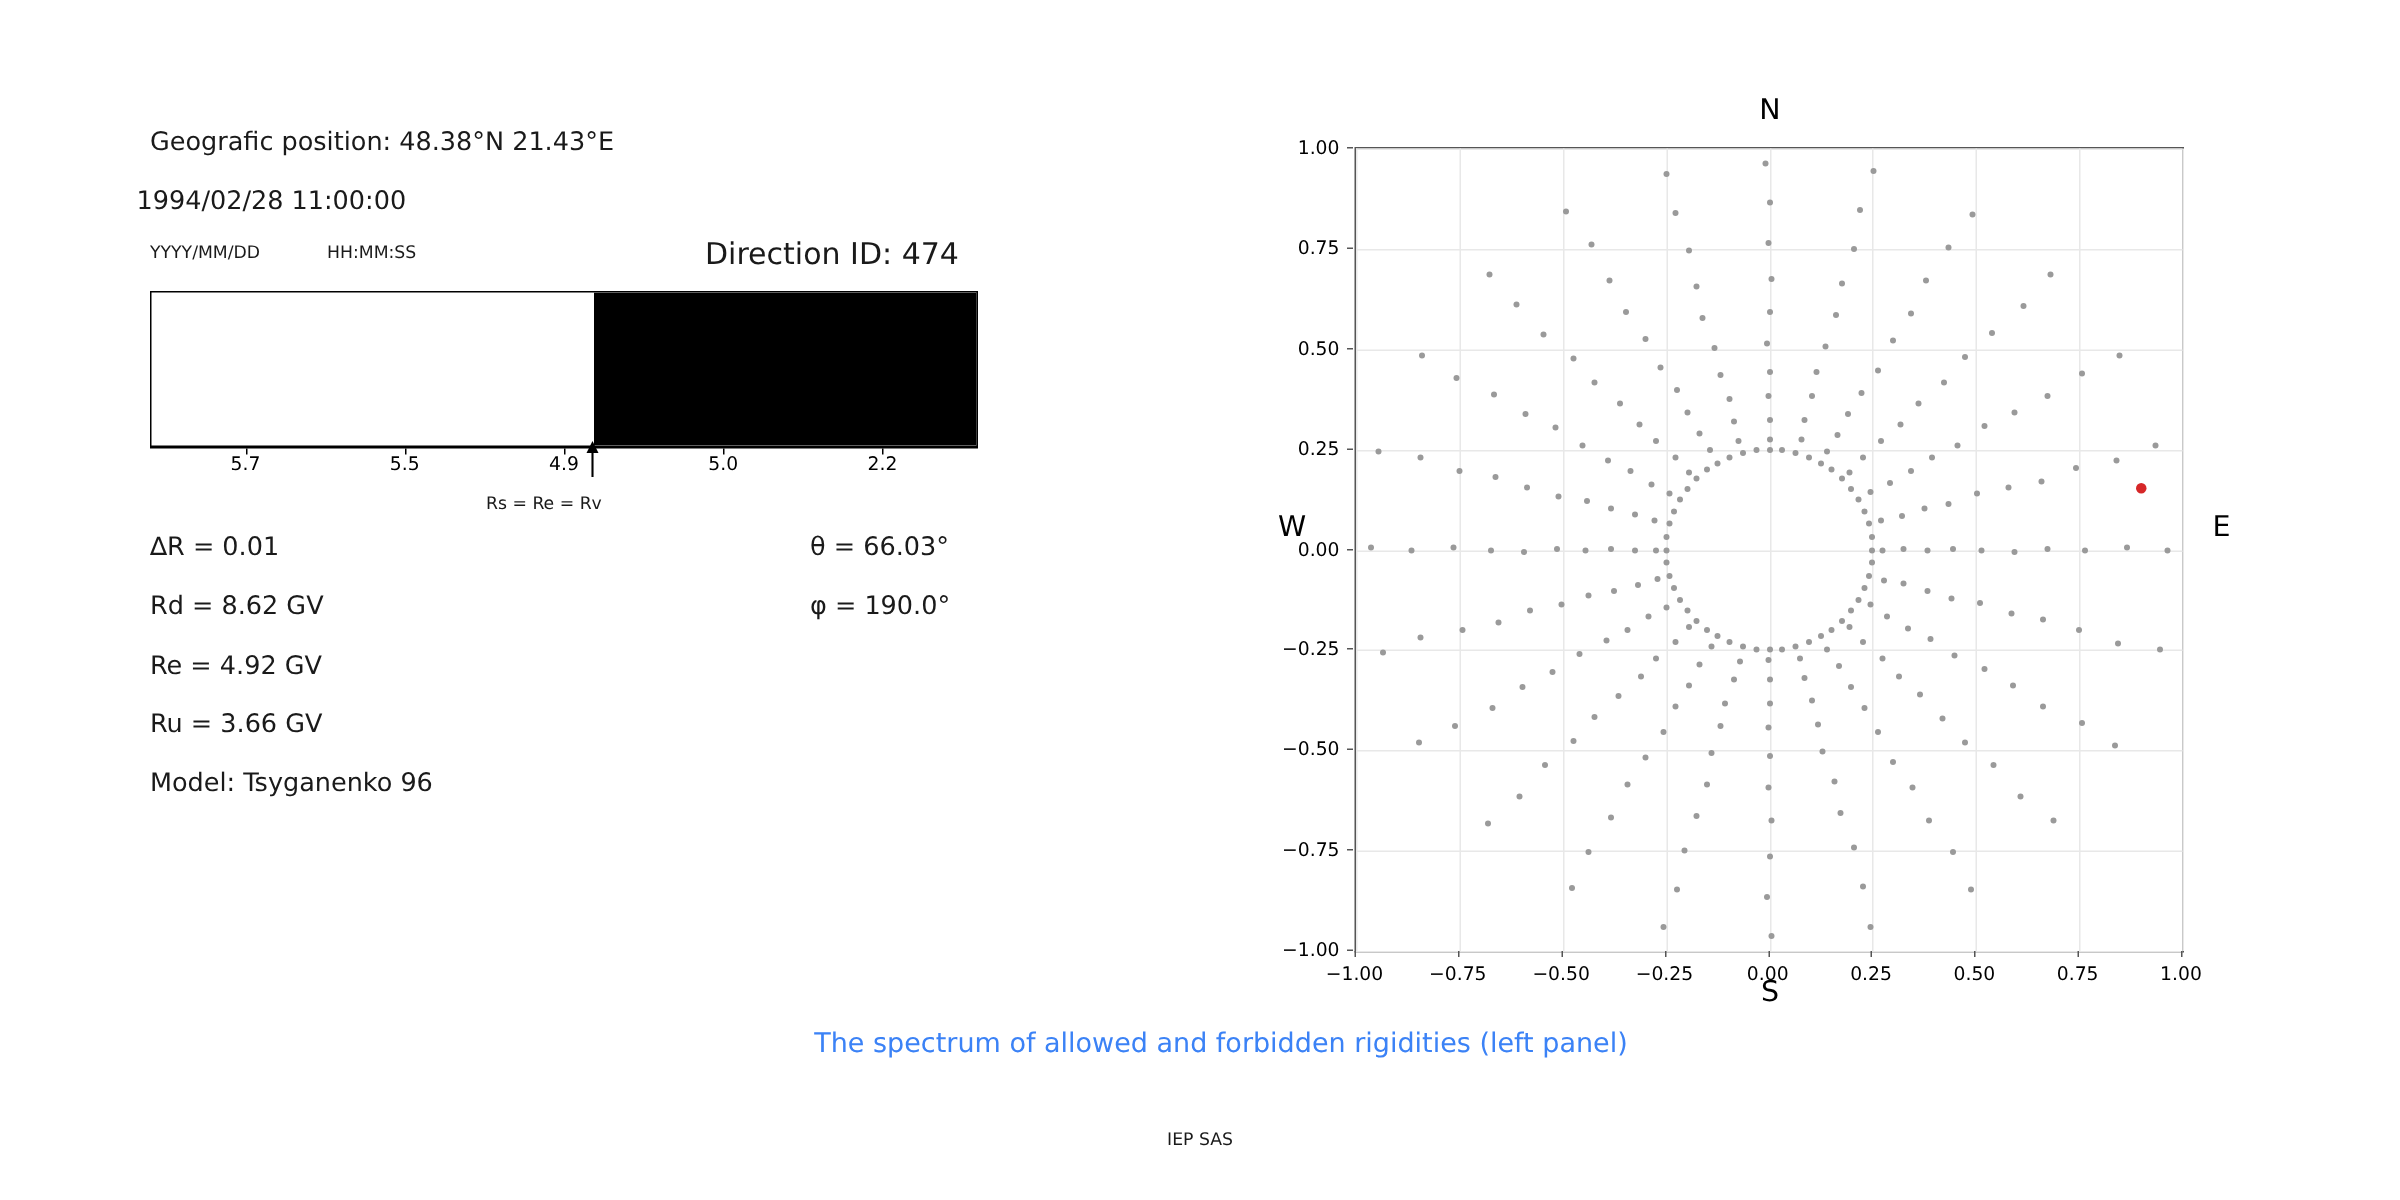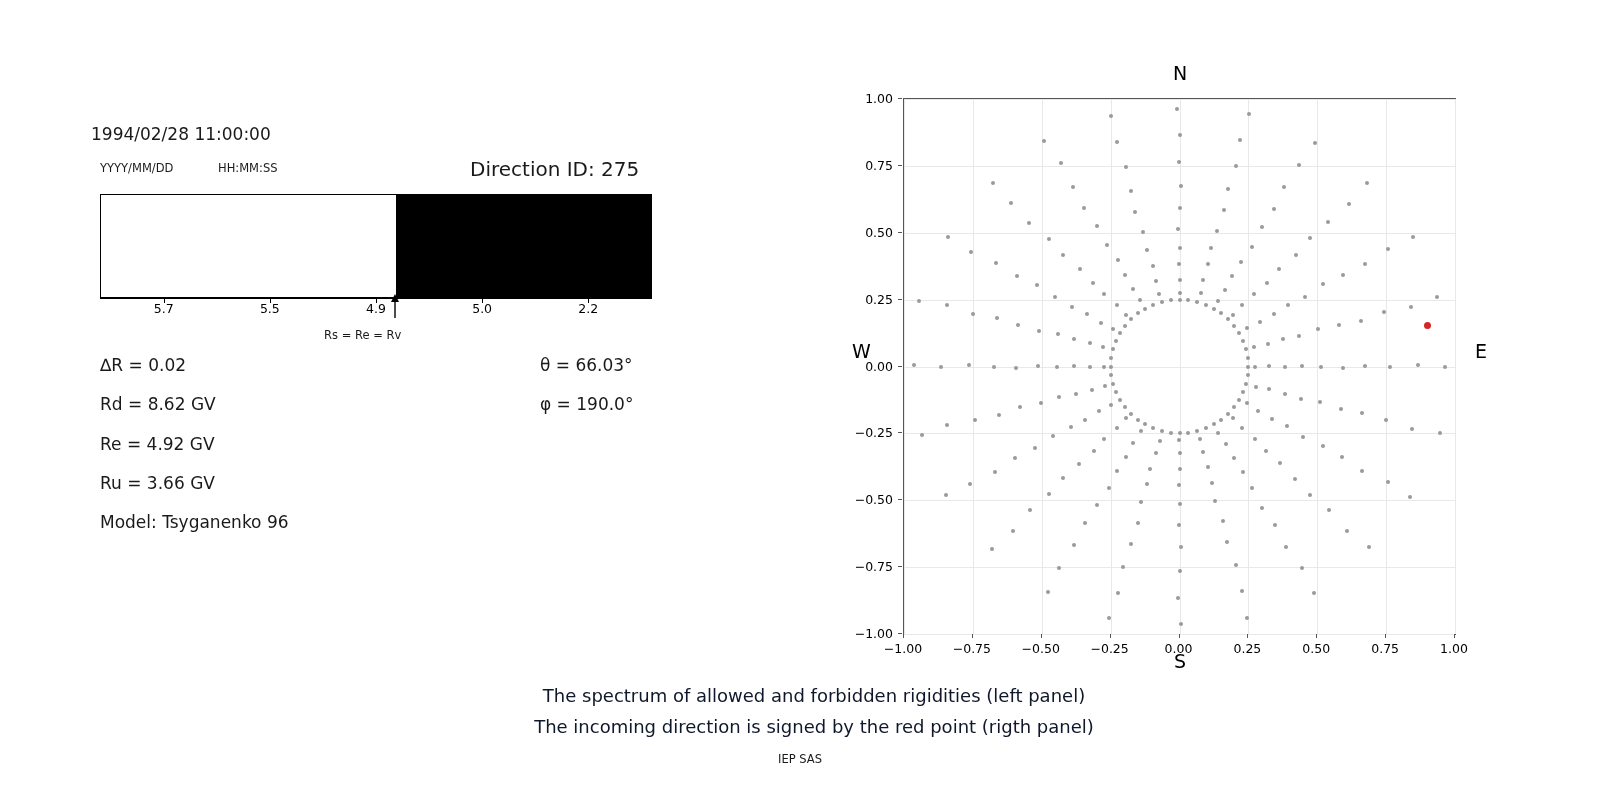--- a/index.html
+++ b/index.html
@@ -164,44 +164,45 @@
   #compass-w { left: 22px; top: 290px; }
   #compass-e { left: 645px; top: 290px; }
 
   
   #caption {
     left: 0; top: 680px; width: 1600px;
     text-align: center;
   }
   .caption-line {
     font-size: 18px;
-    color: #0f172a;
+    color: #3b82f6;
     line-height: 31px;
     margin-left: 28px;
   }
   #credit {
     left: 0; top: 752px; width: 1600px;
     text-align: center;
     font-size: 11.5px;
     color: #1a1a1a;
   }
 </style>
 </head>
 <body>
 
 <div class="abs" id="left-panel">
 
+  <div class="abs info-line" id="geo-position">Geografic position: 48.38°N 21.43°E</div>
 
   <div class="abs info-line" id="datetime">1994/02/28 11:00:00</div>
 
   <div class="abs small-label" id="fmt-date">YYYY/MM/DD</div>
 
   <div class="abs small-label" id="fmt-time">HH:MM:SS</div>
 
-  <div class="abs info-line" id="direction-id">Direction ID: 275</div>
+  <div class="abs info-line" id="direction-id">Direction ID: 474</div>
 
   <div class="abs" id="spectrum-wrap">
     <div id="spectrum-bar">
       <div id="spectrum-forbidden" style="left: 294.577px; width: 257.423px; background: rgb(0, 0, 0);"></div>
     </div>
   </div>
 
   <div class="abs" id="axis-line"></div>
   <div id="spectrum-ticks">
       <div class="tick" style="left: 163.692px;"></div>
@@ -216,21 +217,21 @@
       <div class="tick-label" style="left: 588.308px;">2.2</div>
     </div>
 
   <svg class="abs" id="rs-arrow" viewBox="0 0 14 24" style="left: 387.577px;">
     <line x1="7" y1="24" x2="7" y2="3" stroke="#000" stroke-width="1.4"></line>
     <polygon points="7,0 3,8 11,8" fill="#000"></polygon>
   </svg>
 
   <div class="abs small-label" id="rs-label">Rs = Re = Rv</div>
 
-  <div class="abs stat" id="stat-dr">∆R = 0.02</div>
+  <div class="abs stat" id="stat-dr">∆R = 0.01</div>
   <div class="abs stat" id="stat-rd">Rd = 8.62 GV</div>
   <div class="abs stat" id="stat-re">Re = 4.92 GV</div>
   <div class="abs stat" id="stat-ru">Ru = 3.66 GV</div>
   <div class="abs stat" id="stat-model">Model: Tsyganenko 96</div>
   <div class="abs stat" id="stat-theta">θ = 66.03°</div>
   <div class="abs stat" id="stat-phi">φ = 190.0°</div>
 </div>
 
 <div class="abs" id="right-panel">
   <div class="compass" id="compass-n">N</div>
@@ -586,15 +587,14 @@
       <div class="ax-lab-y" style="left: 11px; width: 52px; top: 181.75px;">0.50</div>
       <div class="ax-tick ax-tick-y" style="left: 68px; top: 114.875px;"></div>
       <div class="ax-lab-y" style="left: 11px; width: 52px; top: 114.875px;">0.75</div>
       <div class="ax-tick ax-tick-y" style="left: 68px; top: 48px;"></div>
       <div class="ax-lab-y" style="left: 11px; width: 52px; top: 48px;">1.00</div>
     </div>
 </div>
 
 <div class="abs" id="caption">
   <div class="caption-line">The spectrum of allowed and forbidden rigidities (left panel)</div>
-  <div class="caption-line">The incoming direction is signed by the red point (rigth panel)</div>
 </div>
 <div class="abs" id="credit">IEP SAS</div>
 
 </body></html>

